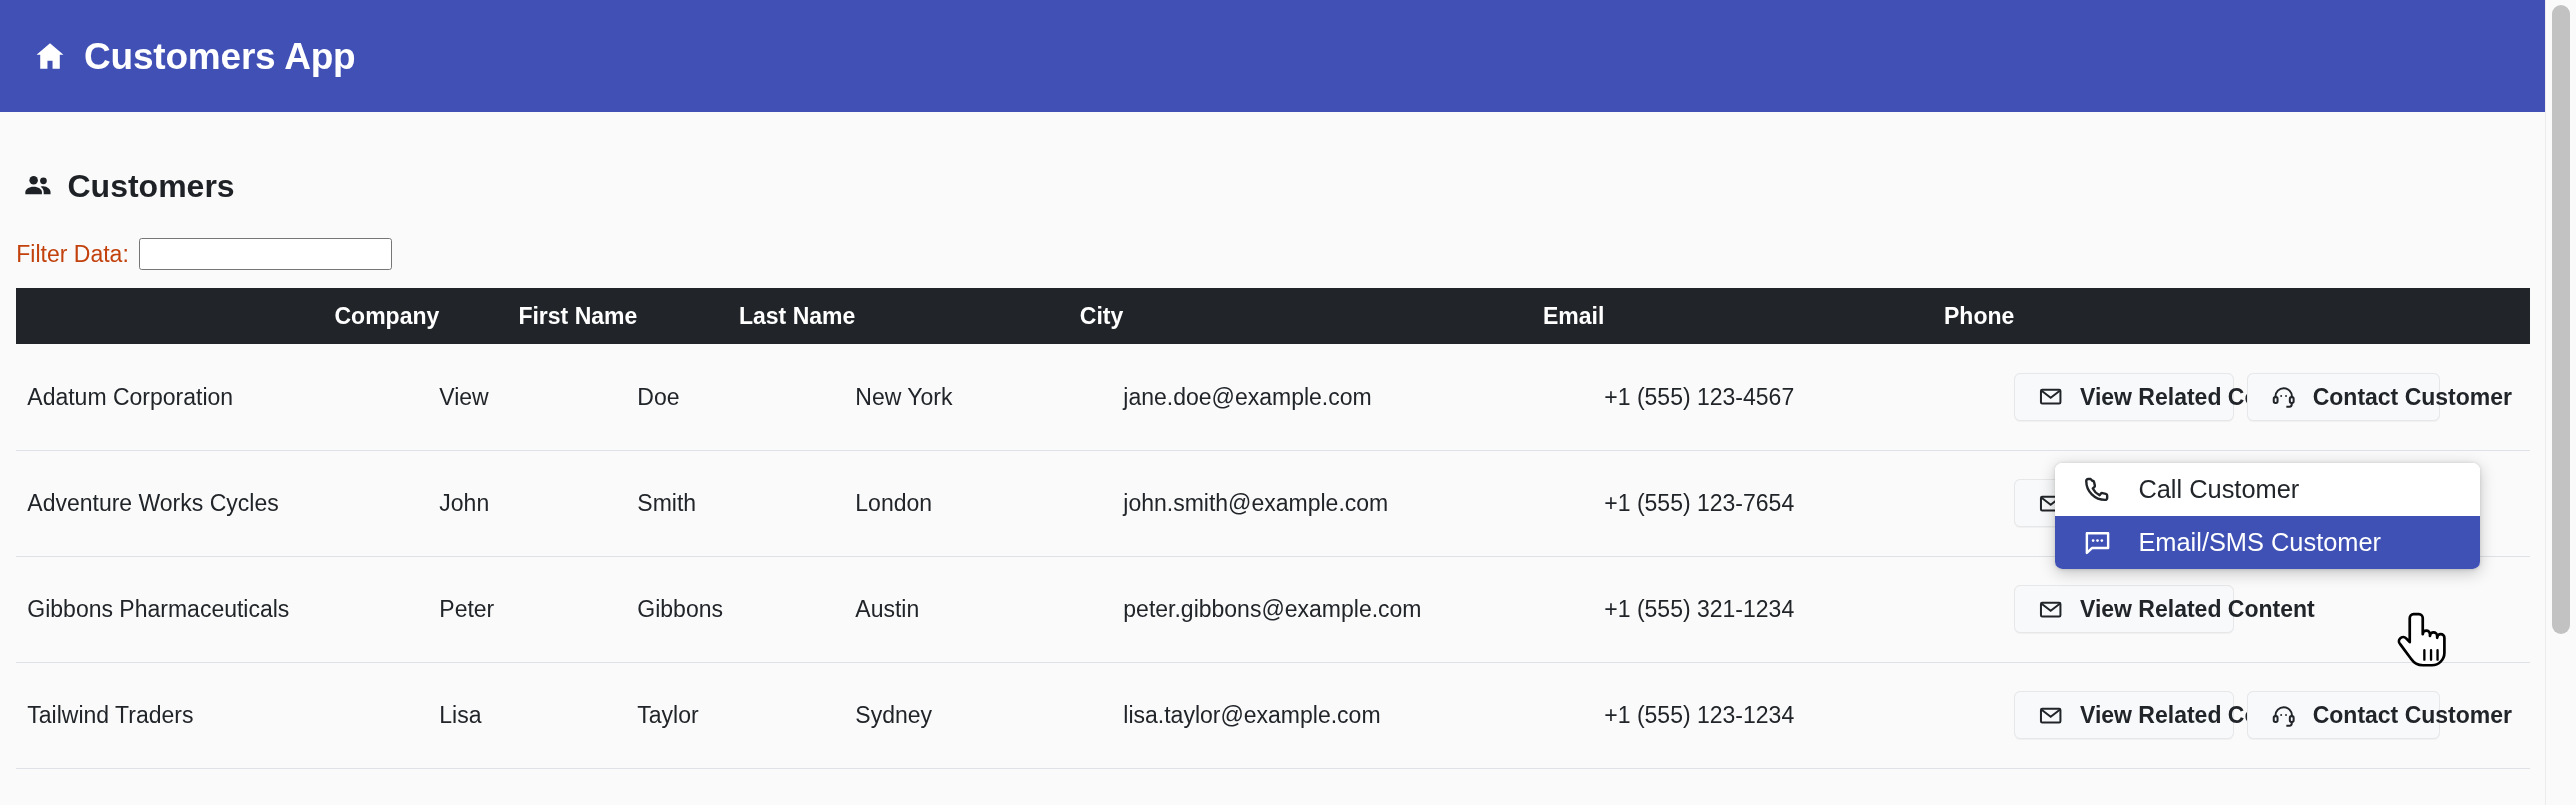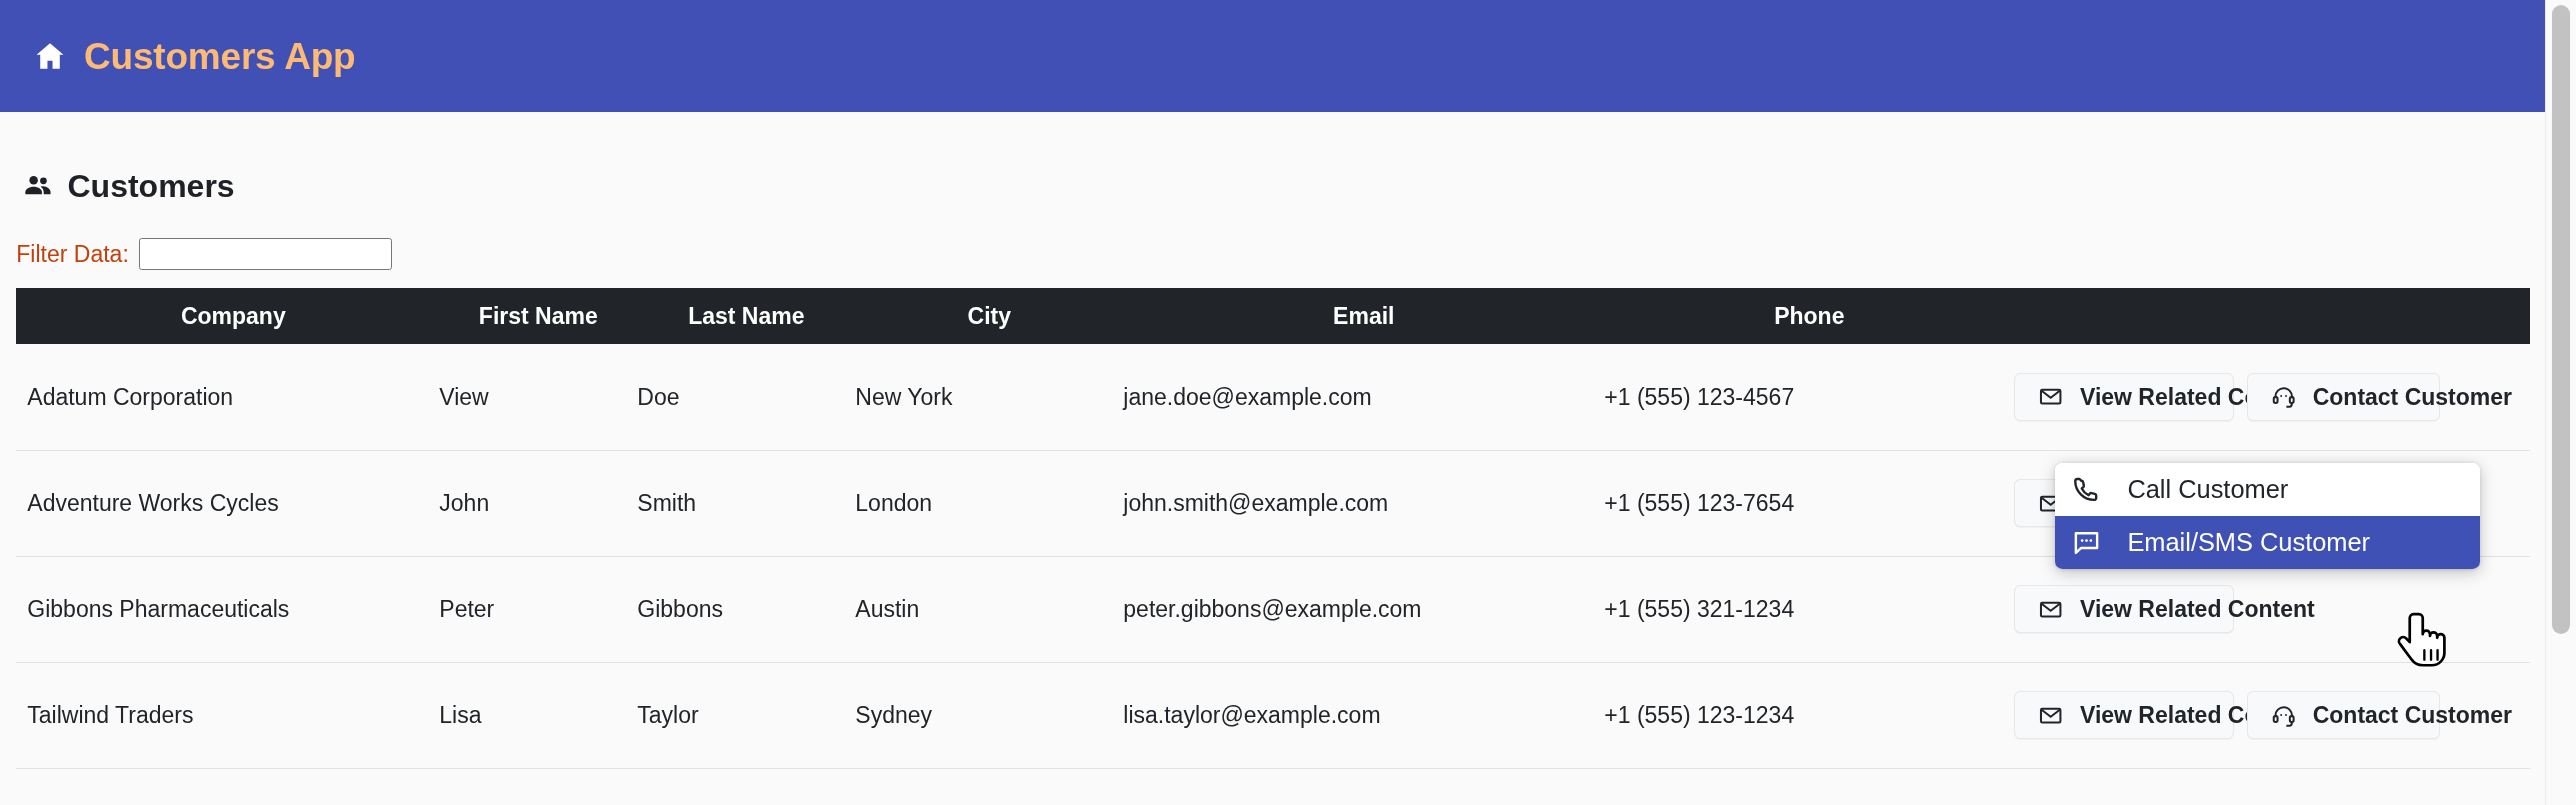--- a/index.html
+++ b/index.html
@@ -32,21 +32,21 @@
     padding-left: 33px;
   }
   .appbar-home {
     width: 34px; height: 34px;
     display: inline-flex;
     align-items: center; justify-content: center;
     margin-right: 17px;
     flex: none;
   }
   .appbar-title {
-    color: #fdba74;
+    color: #ffffff;
     font-size: 37px;
     font-weight: bold;
     letter-spacing: -0.2px;
     line-height: 1;
     white-space: nowrap;
   }
 
   
   .content {
     position: absolute;
@@ -113,21 +113,21 @@
   table.customers {
     width: 2513px;
     border-collapse: collapse;
     table-layout: fixed;
   }
   table.customers thead th {
     background: #212529;
     color: #ffffff;
     font-size: 23px;
     font-weight: bold;
-    text-align: center;
+    text-align: right;
     padding: 17px 0 16.3px 0;
     line-height: 1;
     white-space: nowrap;
   }
   table.customers thead th:first-child { padding-left: 11px; }
 
   table.customers tbody td {
     font-size: 23px;
     color: #212529;
     background: #fafafa;
@@ -195,21 +195,21 @@
     background: #ffffff;
     border-radius: 7.3px;
     box-shadow: 0 3.6px 16.3px rgba(0,0,0,0.22), 0 0.9px 3.6px rgba(0,0,0,0.12);
     overflow: hidden;
     z-index: 40;
   }
   .menu-item {
     display: flex;
     align-items: center;
     height: 53px;
-    padding-left: 16px;
+    padding-left: 27px;
     gap: 25.4px;
     font-size: 25.4px;
     color: #212529;
     background: #ffffff;
     cursor: pointer;
     white-space: nowrap;
   }
   .menu-item.selected {
     background: #3f51b5;
     color: #ffffff;

